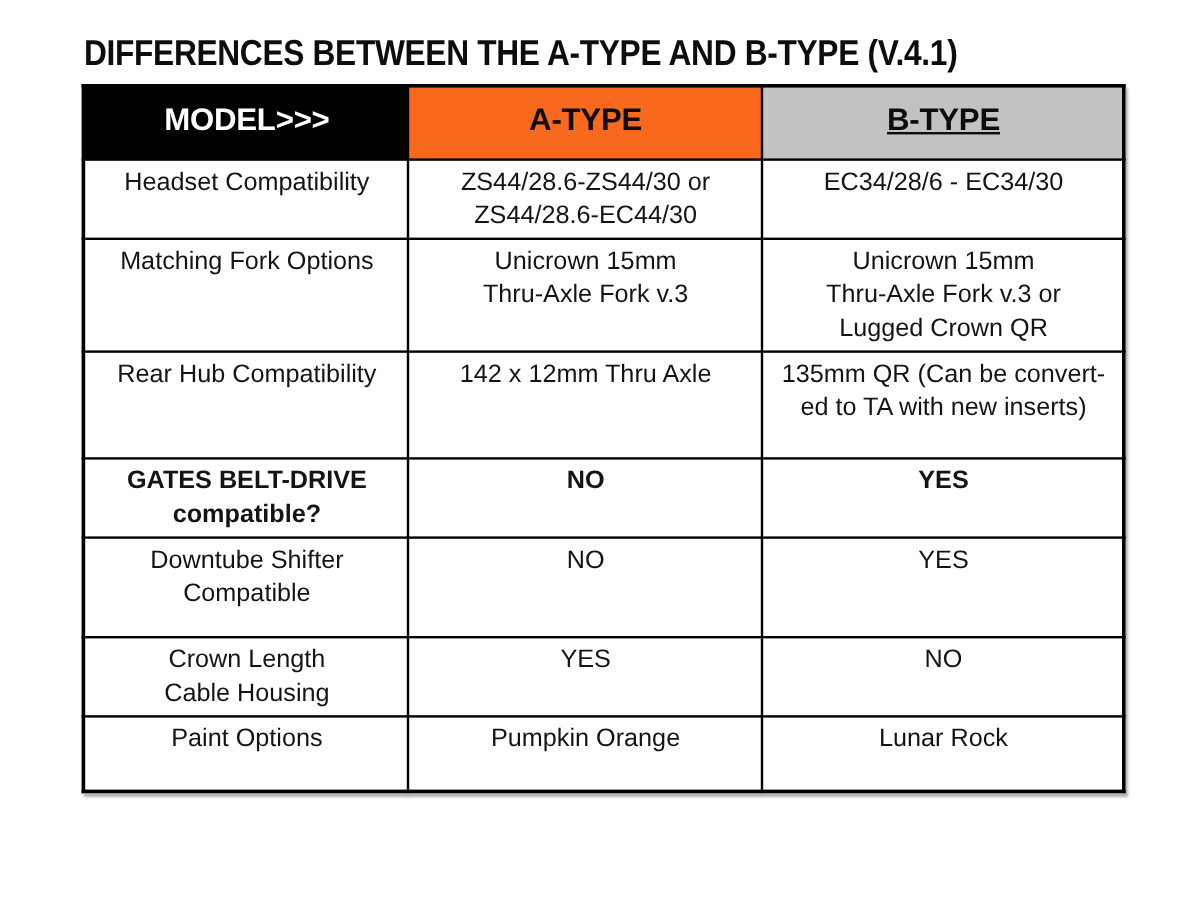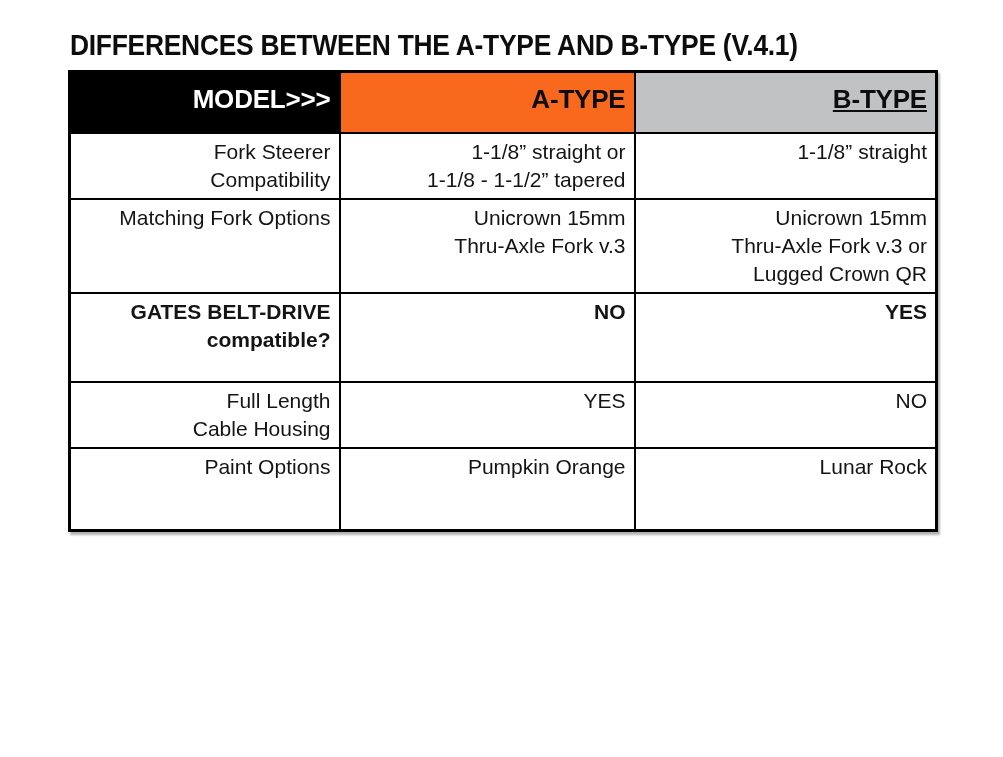--- a/index.html
+++ b/index.html
@@ -38,21 +38,21 @@
     border: 3px solid var(--border, #000);
     box-shadow: 2px 3px 2px rgba(0,0,0,0.30);
     background: #ffffff;
   }
   col.c1 { width: 270px; }
   col.c2 { width: 295px; }
   col.c3 { width: 302px; }
   th, td {
     border: 2px solid var(--border, #000);
     vertical-align: top;
-    text-align: right;
+    text-align: center;
     padding: 4px 8px 4px 10px;
     font-size: 21px;
     line-height: 28px;
     white-space: pre-line;
     color: #141414;
   }
   tr.header-row th {
     vertical-align: middle;
     font-size: 26px;
     font-weight: 800;
@@ -89,50 +89,61 @@
         <col class="c2">
         <col class="c3">
       </colgroup>
     <tbody>
       <tr class="header-row">
         <th class="h-model">MODEL&gt;&gt;&gt;</th>
         <th class="h-a">A-TYPE</th>
         <th class="h-b">B-TYPE</th>
       </tr>
 
+      <tr>
+        <td>Headset Compatibility</td>
+        <td>ZS44/28.6-ZS44/30 or
+ZS44/28.6-EC44/30</td>
+        <td>EC34/28/6 - EC34/30</td>
+      </tr>
 
-      <tr>
-        <td>Fork Steerer
-Compatibility</td>
-        <td>1-1/8” straight or
-1-1/8 - 1-1/2” tapered</td>
-        <td>1-1/8” straight</td>
-      </tr>
 
       <tr>
         <td>Matching Fork Options</td>
         <td>Unicrown 15mm
 Thru-Axle Fork v.3</td>
         <td>Unicrown 15mm
 Thru-Axle Fork v.3 or
 Lugged Crown QR</td>
       </tr>
 
+      <tr>
+        <td>Rear Hub Compatibility</td>
+        <td>142 x 12mm Thru Axle</td>
+        <td>135mm QR (Can be convert-
+ed to TA with new inserts)</td>
+      </tr>
 
 
       <tr class="emph">
         <td>GATES BELT-DRIVE
 compatible?</td>
         <td>NO</td>
         <td>YES</td>
       </tr>
 
+      <tr>
+        <td>Downtube Shifter
+Compatible</td>
+        <td>NO</td>
+        <td>YES</td>
+      </tr>
 
       <tr>
-        <td>Full Length
+        <td>Crown Length
 Cable Housing</td>
         <td>YES</td>
         <td>NO</td>
       </tr>
 
       <tr>
         <td>Paint Options</td>
         <td>Pumpkin Orange</td>
         <td>Lunar Rock</td>
       </tr>

